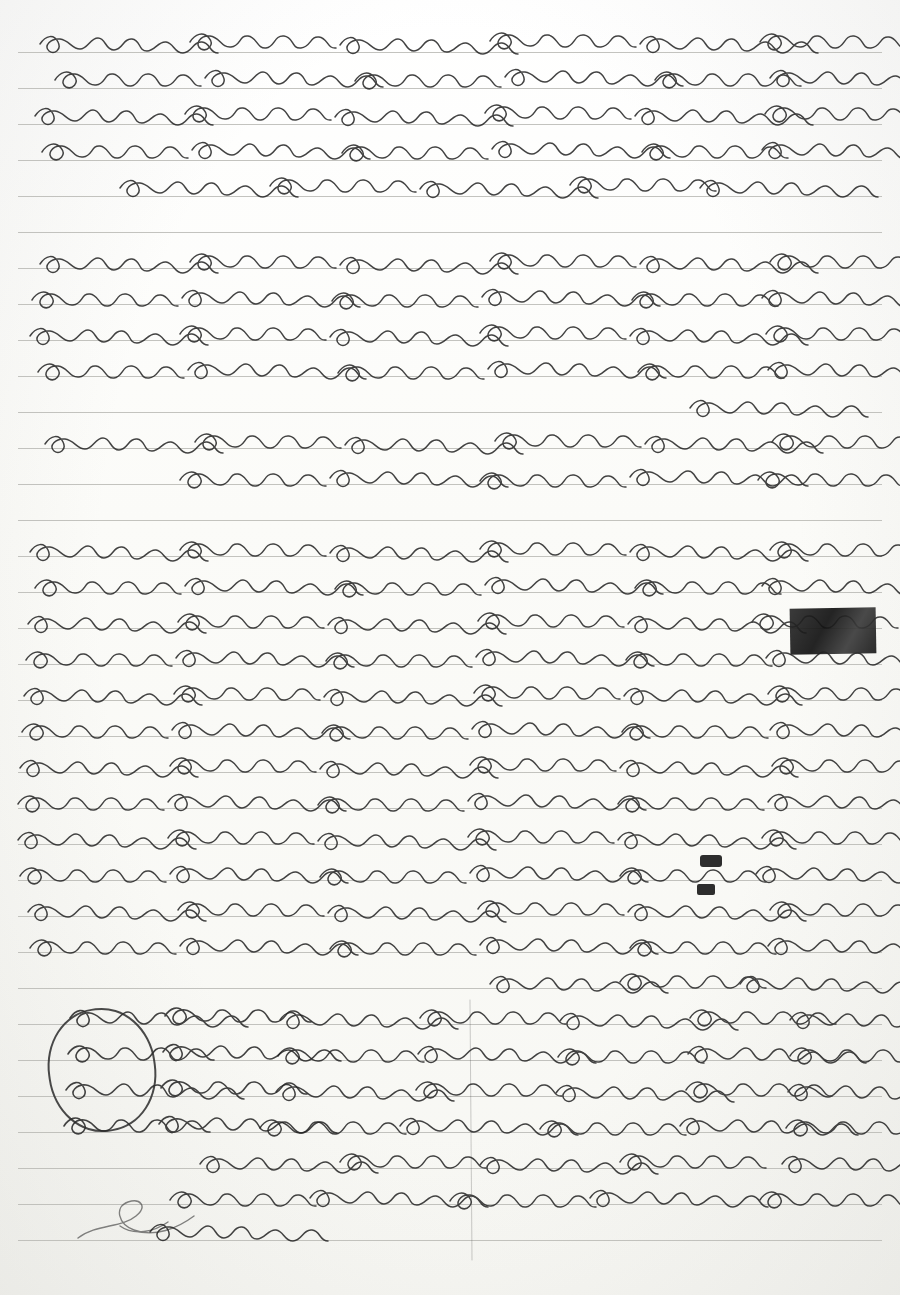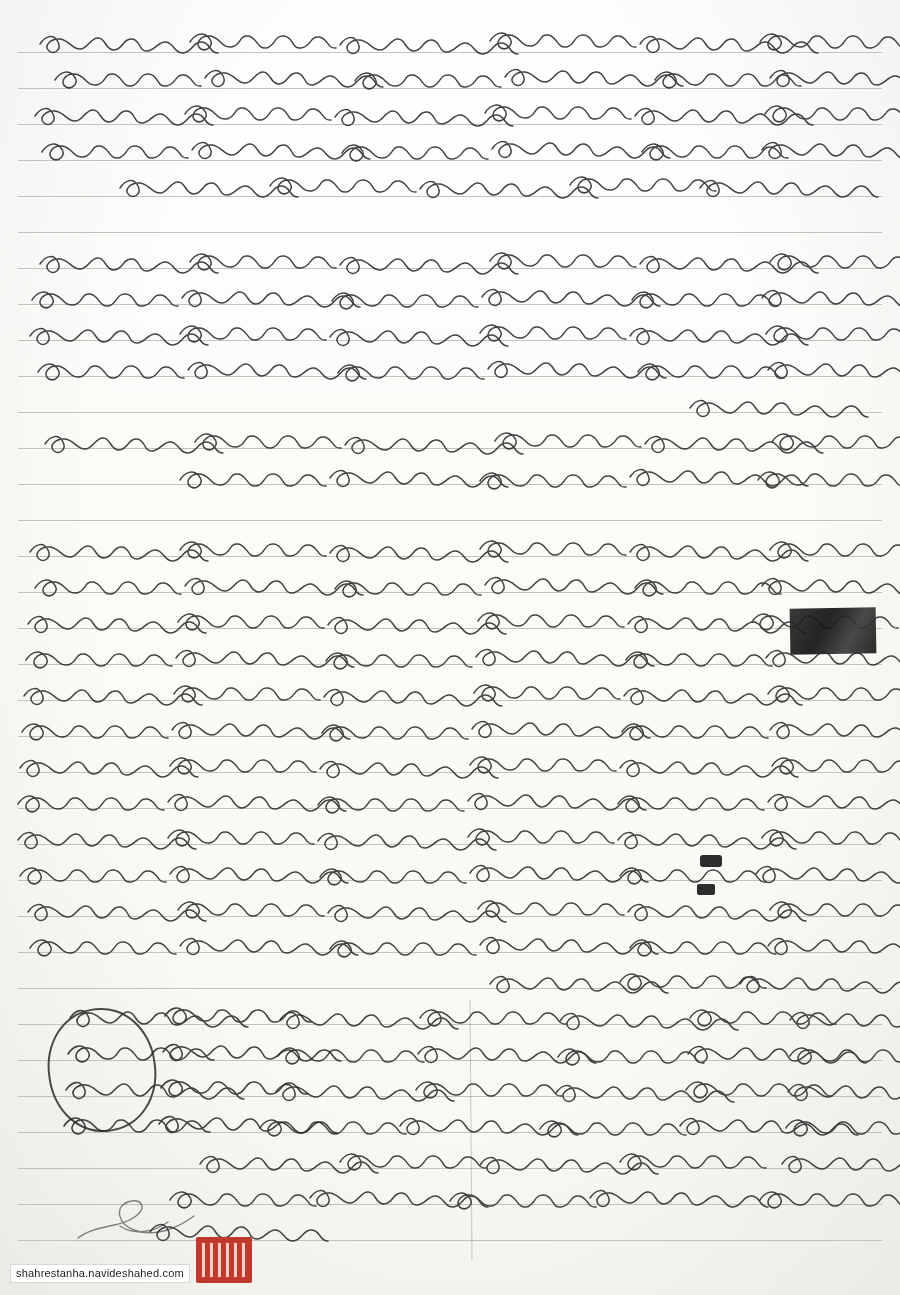--- a/index.html
+++ b/index.html
@@ -393,18 +393,14 @@
     <div>
       <span>این انقلاب در هر آینده باید ادامه یابد و ملت باید با تمام توان از آن پشتیبانی</span>
       
       
       
       
     </div>
 
   </div>
 
-  <div class="watermark">
-    <div class="wm-mark"></div>
-    <div class="wm-url">shahrestanha.navideshahed.com</div>
-  </div>
 
 </div>
 
 </body></html>

